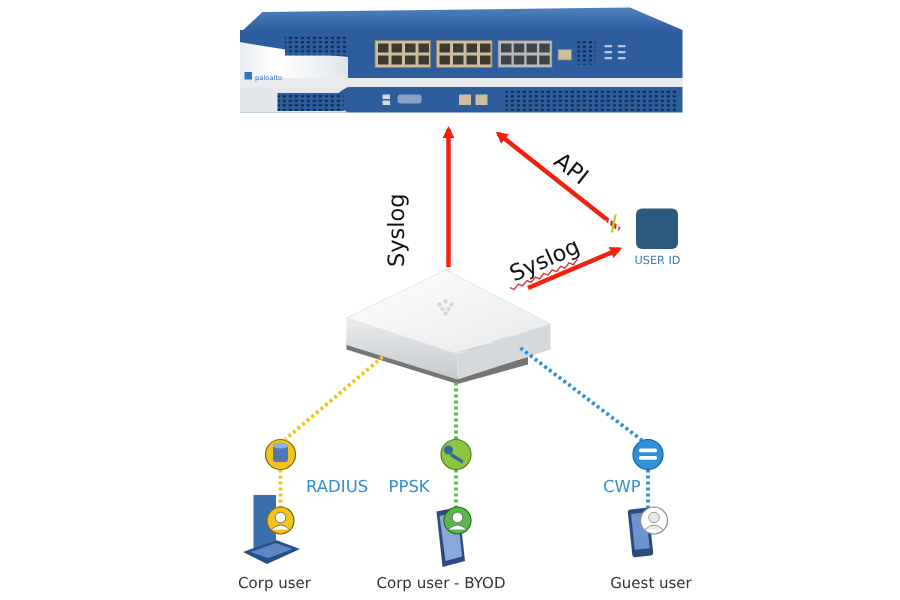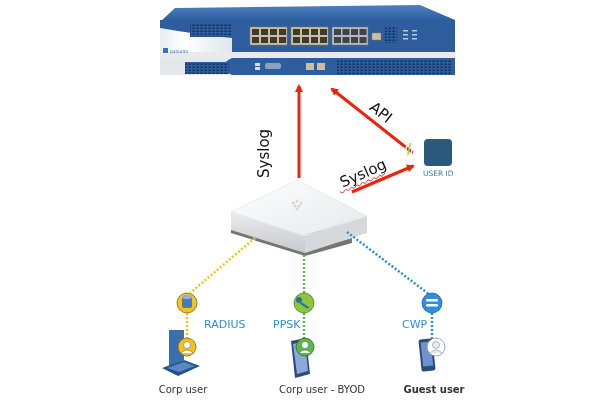--- a/index.html
+++ b/index.html
@@ -226,18 +226,18 @@
 
 <div class="lbl" style="left:255px; top:140px; font-size:15px; transform: rotate(-90deg); transform-origin: left top; top:178px;">Syslog</div>
 
 <div class="lbl" style="left:377px; top:98px; font-size:15px; transform: rotate(38deg); transform-origin: left top;">API</div>
 
 <div class="lbl" style="left:337px; top:175px; font-size:15px; transform: rotate(-24deg); transform-origin: left top;">Syslog</div>
 
 <div class="userid-lbl" style="left:423px; top:169px;">USER ID</div>
 
 <div class="proto" style="left:158px; top:318px; color:#2f8fd8;margin-left:46px;">RADIUS</div>
-<div class="proto" style="left:273px; top:318px; color:#2f8fd8;">PPSK</div>
+<div class="proto" style="left:259px; top:318px; color:#2f8fd8;">PPSK</div>
 <div class="proto" style="left:402px; top:318px; color:#2f8fd8;text-align:center;">CWP</div>
 
 <div class="user-lbl" style="left:183px; top:384px;">Corp user</div>
-<div class="user-lbl" style="left:322px; top:384px;">Corp user - BYOD</div>
-<div class="user-lbl" style="left:434px; top:384px;font-weight:bold;">Guest user</div>
+<div class="user-lbl" style="left:294px; top:384px;">Corp user - BYOD</div>
+<div class="user-lbl" style="left:434px; top:384px;">Guest user</div>
 
 </body></html>

